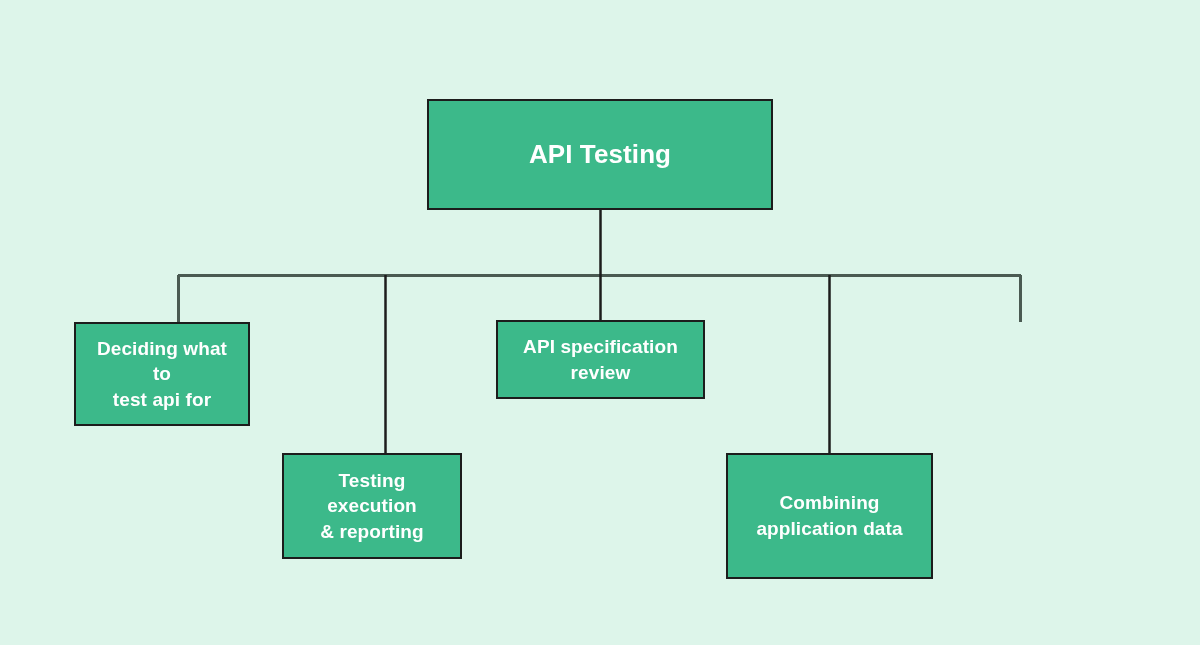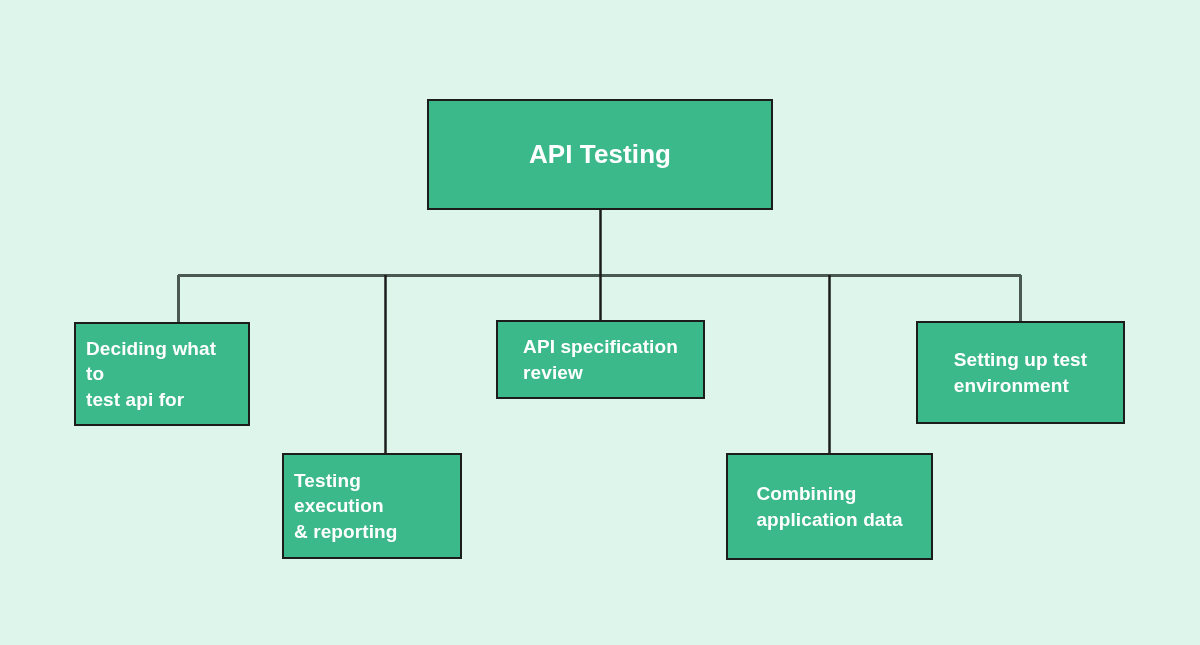--- a/index.html
+++ b/index.html
@@ -31,20 +31,21 @@
   }
   .node {
     position: absolute;
     z-index: 2;
     box-sizing: border-box;
     background: #3cb98a;
     border: 2px solid #1c1c1c;
     display: flex;
     align-items: center;
     justify-content: center;
+    text-align: center;
     color: #ffffff;
     font-weight: bold;
     line-height: 1.35;
     letter-spacing: 0.1px;
     padding: 4px 10px;
     -webkit-font-smoothing: antialiased;
   }
   .node-label {
     display: block;
     white-space: pre-line;
@@ -76,21 +77,21 @@
     left: 496px;
     top: 320px;
     width: 209px;
     height: 79px;
     font-size: 19px;
   }
   #node-combining-application-data {
     left: 726px;
     top: 453px;
     width: 207px;
-    height: 107px;
+    height: 126px;
     font-size: 19px;
   }
   #node-setting-up-test-environment {
     left: 916px;
     top: 321px;
     width: 209px;
     height: 103px;
     font-size: 19px;
   }
 </style>
@@ -131,18 +132,14 @@
   <div class="node" id="node-api-specification-review">
     <span class="node-label">API specification
 review</span>
   </div>
 
   <div class="node" id="node-combining-application-data">
     <span class="node-label">Combining
 application data</span>
   </div>
 
-  <div class="node" id="node-setting-up-test-environment">
-    <span class="node-label">Setting up test
-environment</span>
-  </div>
 
 </div>
 
 </body></html>

